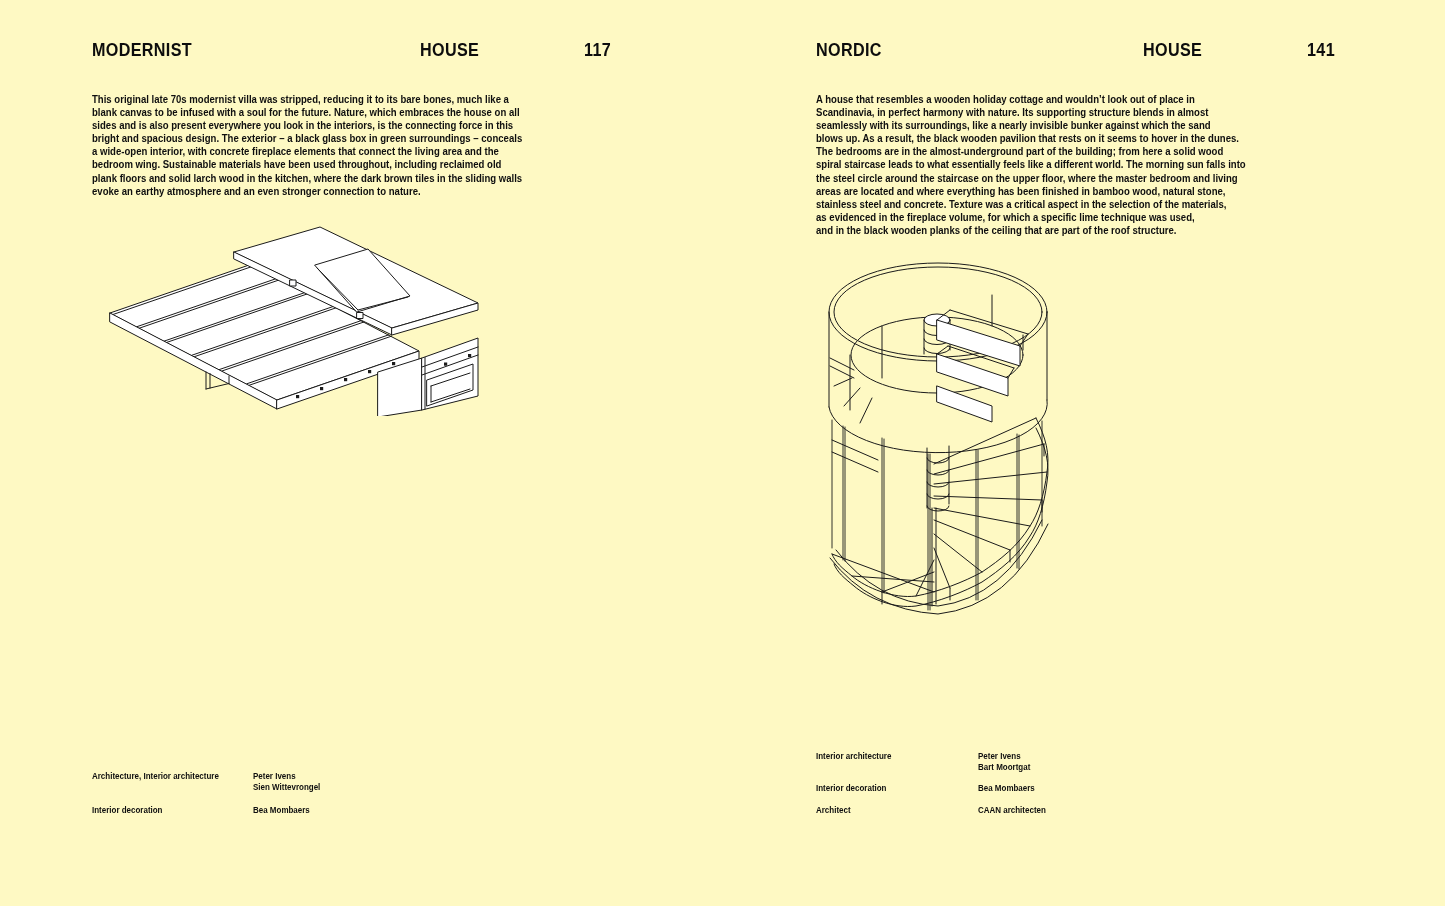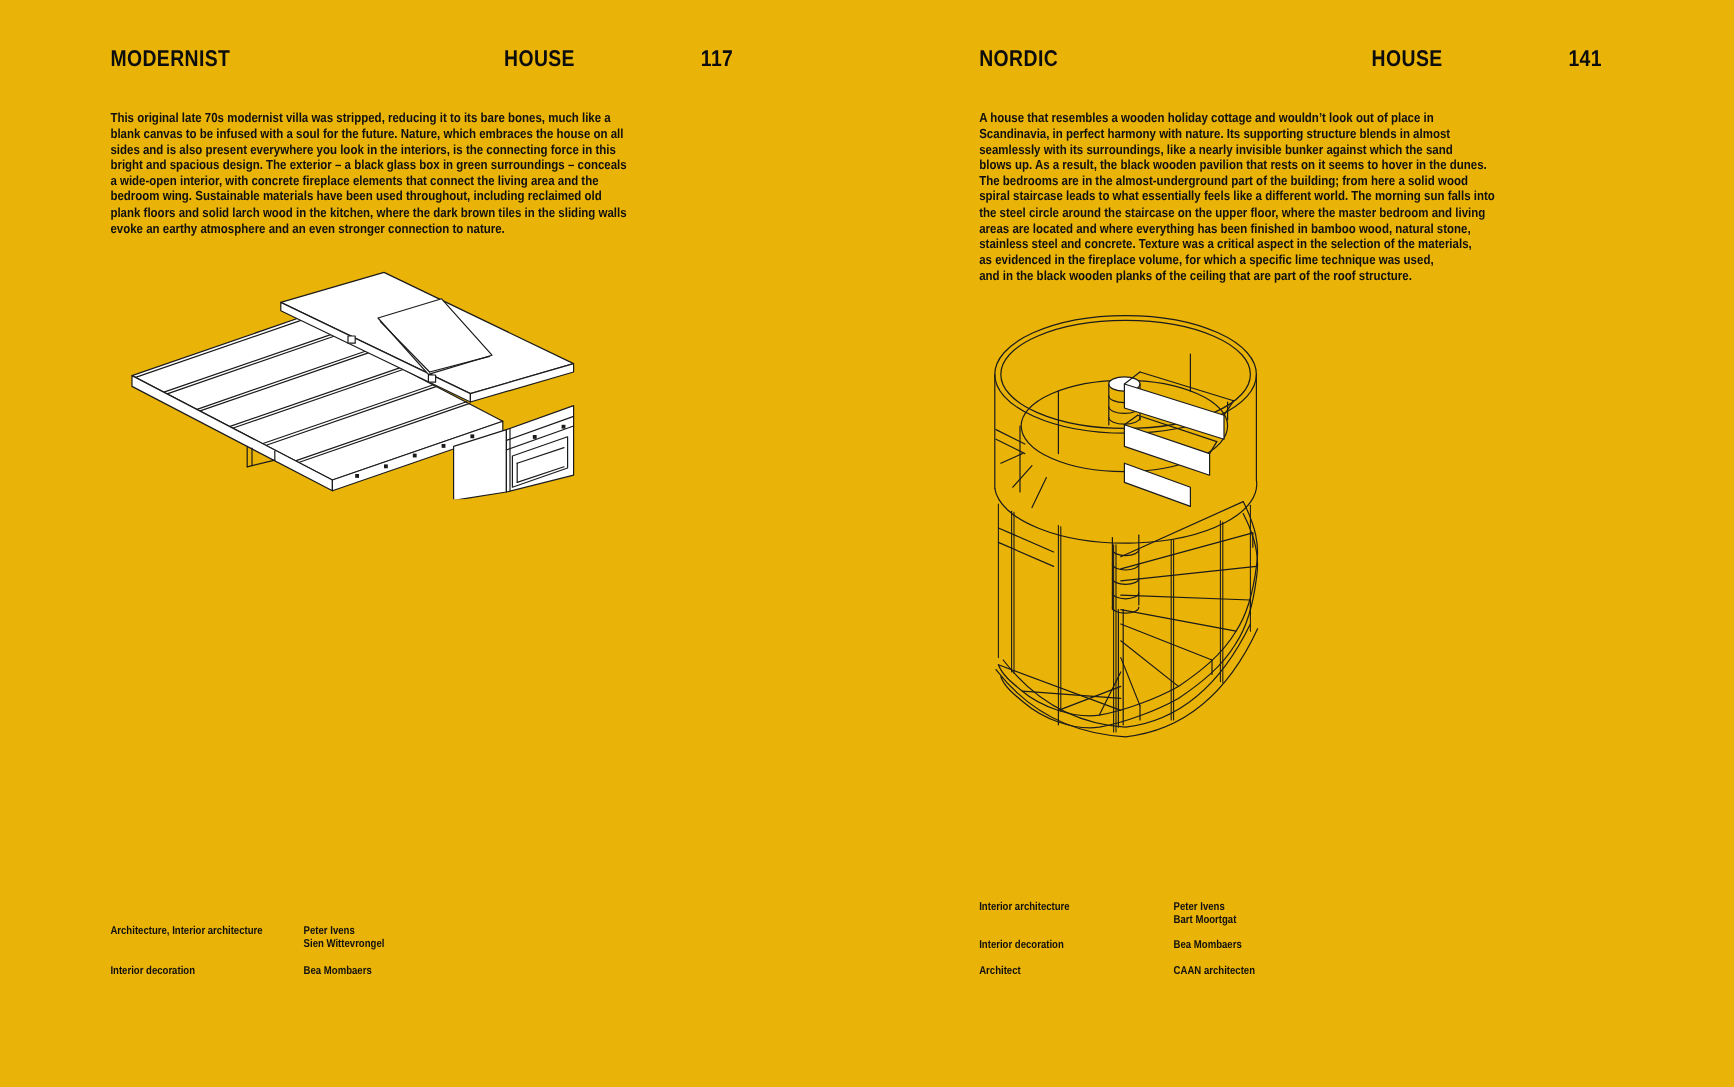--- a/index.html
+++ b/index.html
@@ -1,16 +1,16 @@
 <!DOCTYPE html>
 <html><head>
 <meta charset="utf-8">
 <style>
   html,body{margin:0;padding:0;background:#ffffff;}
-  .spread{position:relative;width:1445px;height:906px;background:#eab308;overflow:hidden;
+  .spread{position:relative;width:1445px;height:906px;background:#fef9c3;overflow:hidden;
           font-family:"Liberation Sans", sans-serif;color:#111;}
   .hdr{position:absolute;top:39px;font-size:19px;font-weight:bold;letter-spacing:.4px;
        transform:scaleX(.85);transform-origin:0 0;white-space:nowrap;color:#0d0d0d;}
   .para{position:absolute;top:93px;font-size:11px;font-weight:bold;line-height:13.1px;
         transform:scaleX(.87);transform-origin:0 0;white-space:nowrap;color:#0f0f0f;}
   .credit-role,.credit-names{position:absolute;font-size:9.5px;font-weight:bold;line-height:11px;
         transform:scaleX(.84);transform-origin:0 0;white-space:nowrap;color:#0f0f0f;}
   svg{position:absolute;stroke:#1b1b1b;stroke-width:1;fill:none;stroke-linecap:round;stroke-linejoin:round;}
   svg .fw{fill:#ffffff;}
   svg .fb{fill:#1b1b1b;stroke:none;}

